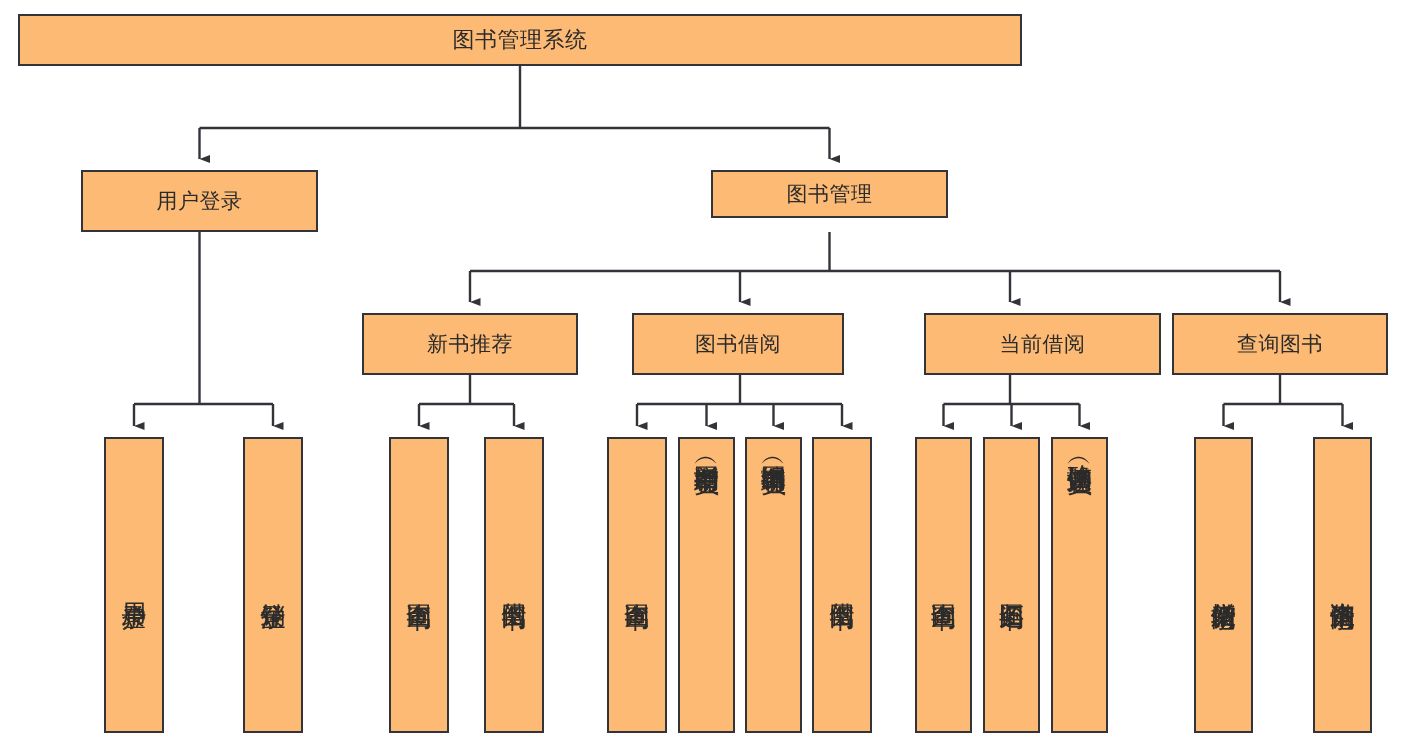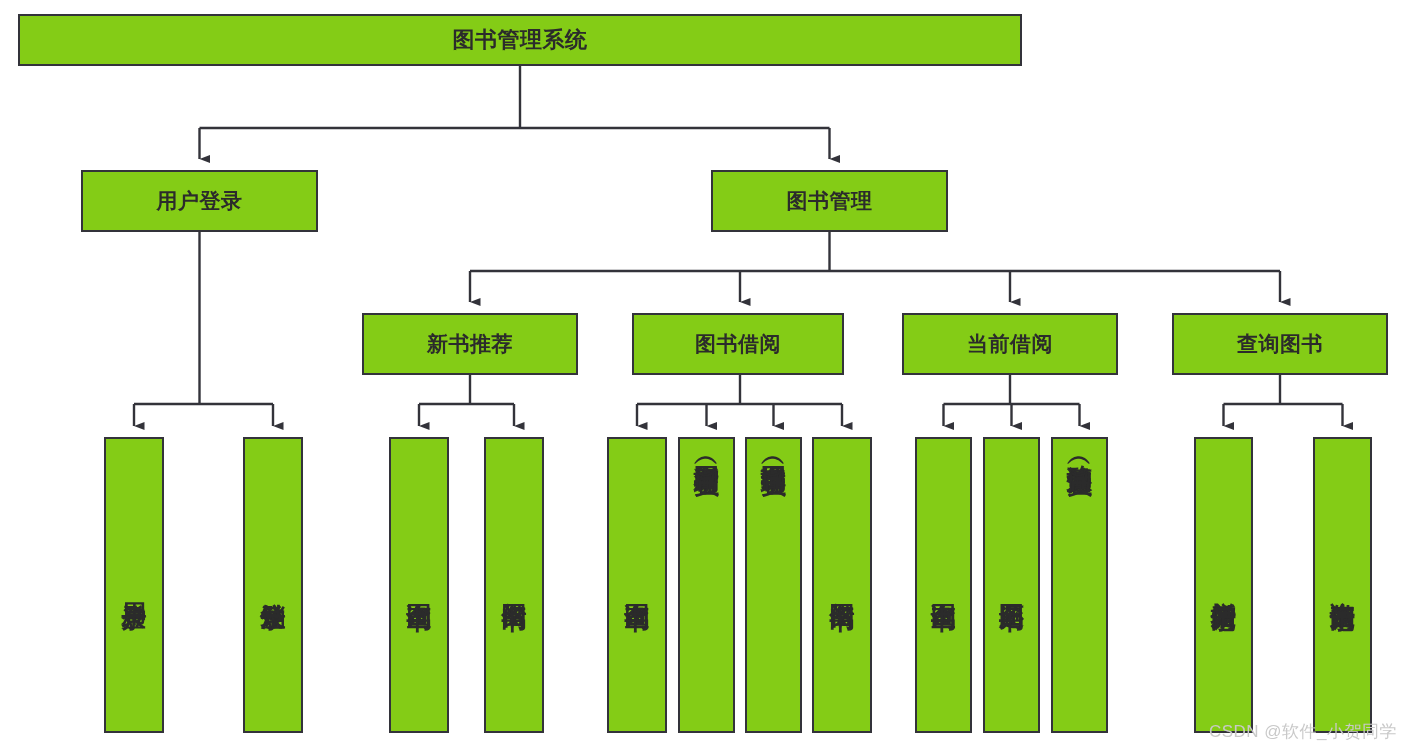--- a/index.html
+++ b/index.html
@@ -8,27 +8,26 @@
     width:1405px;height:747px;
     font-family:"Liberation Sans","DejaVu Sans",sans-serif;
     overflow:hidden;
   }
   #diagram-root{position:relative;width:1405px;height:747px;background:#fff;}
   svg#tree-svg{position:absolute;left:0;top:0;width:1405px;height:747px;display:block;}
 
   .node-box{
     position:absolute;
     box-sizing:border-box;
-    background:#84cc16;
+    background:#fdba74;
     border:2px solid #701a75;
     display:flex;
     align-items:center;
     justify-content:center;
     z-index:2;
-    font-weight:bold;
   }
   .node-label{
     color:#2b2b2b;
     font-family:"Liberation Sans","DejaVu Sans",sans-serif;
     line-height:1.08;
     letter-spacing:0.5px;
     white-space:pre;
     text-align:center;
   }
   .node-root .node-label{font-size:22px;}
@@ -111,30 +110,30 @@
       </g>
   </svg>
 
   <div id="node-layer">
       <div class="node-box node-root" style="left: 18px; top: 14px; width: 1004px; height: 52px; border-color: rgb(51, 51, 58);">
         <span class="node-label" style="color: rgb(43, 43, 43);">图书管理系统</span>
       </div>
       <div class="node-box level2" style="left: 81px; top: 170px; width: 237px; height: 62px; border-color: rgb(51, 51, 58);">
         <span class="node-label" style="color: rgb(43, 43, 43);">用户登录</span>
       </div>
-      <div class="node-box level2" style="left: 711px; top: 170px; width: 237px; height: 62px; border-color: rgb(51, 51, 58);">
+      <div class="node-box level2" style="left: 711px; top: 170px; width: 237px; height: 48px; border-color: rgb(51, 51, 58);">
         <span class="node-label" style="color: rgb(43, 43, 43);">图书管理</span>
       </div>
       <div class="node-box level3" style="left: 362px; top: 313px; width: 216px; height: 62px; border-color: rgb(51, 51, 58);">
         <span class="node-label" style="color: rgb(43, 43, 43);">新书推荐</span>
       </div>
       <div class="node-box level3" style="left: 632px; top: 313px; width: 212px; height: 62px; border-color: rgb(51, 51, 58);">
         <span class="node-label" style="color: rgb(43, 43, 43);">图书借阅</span>
       </div>
-      <div class="node-box level3" style="left: 902px; top: 313px; width: 216px; height: 62px; border-color: rgb(51, 51, 58);">
+      <div class="node-box level3" style="left: 924px; top: 313px; width: 237px; height: 62px; border-color: rgb(51, 51, 58);">
         <span class="node-label" style="color: rgb(43, 43, 43);">当前借阅</span>
       </div>
       <div class="node-box level3" style="left: 1172px; top: 313px; width: 216px; height: 62px; border-color: rgb(51, 51, 58);">
         <span class="node-label" style="color: rgb(43, 43, 43);">查询图书</span>
       </div>
       <div class="node-box leaf leaf-center" style="left: 104px; top: 437px; width: 60px; height: 296px; border-color: rgb(51, 51, 58);">
         <span class="node-label" style="color: rgb(43, 43, 43);">用户登录</span>
       </div>
       <div class="node-box leaf leaf-center" style="left: 243px; top: 437px; width: 60px; height: 296px; border-color: rgb(51, 51, 58);">
         <span class="node-label" style="color: rgb(43, 43, 43);">注销登录</span>
@@ -167,15 +166,14 @@
         <span class="node-label" style="color: rgb(43, 43, 43);">确认归还（管理员）</span>
       </div>
       <div class="node-box leaf leaf-center" style="left: 1194px; top: 437px; width: 59px; height: 296px; border-color: rgb(51, 51, 58);">
         <span class="node-label" style="color: rgb(43, 43, 43);">新增借阅记录</span>
       </div>
       <div class="node-box leaf leaf-center" style="left: 1313px; top: 437px; width: 59px; height: 296px; border-color: rgb(51, 51, 58);">
         <span class="node-label" style="color: rgb(43, 43, 43);">查询借阅记录</span>
       </div>
     </div>
 
-  <div id="watermark">CSDN @软件_小贺同学</div>
 
 </div>
 
 </body></html>

